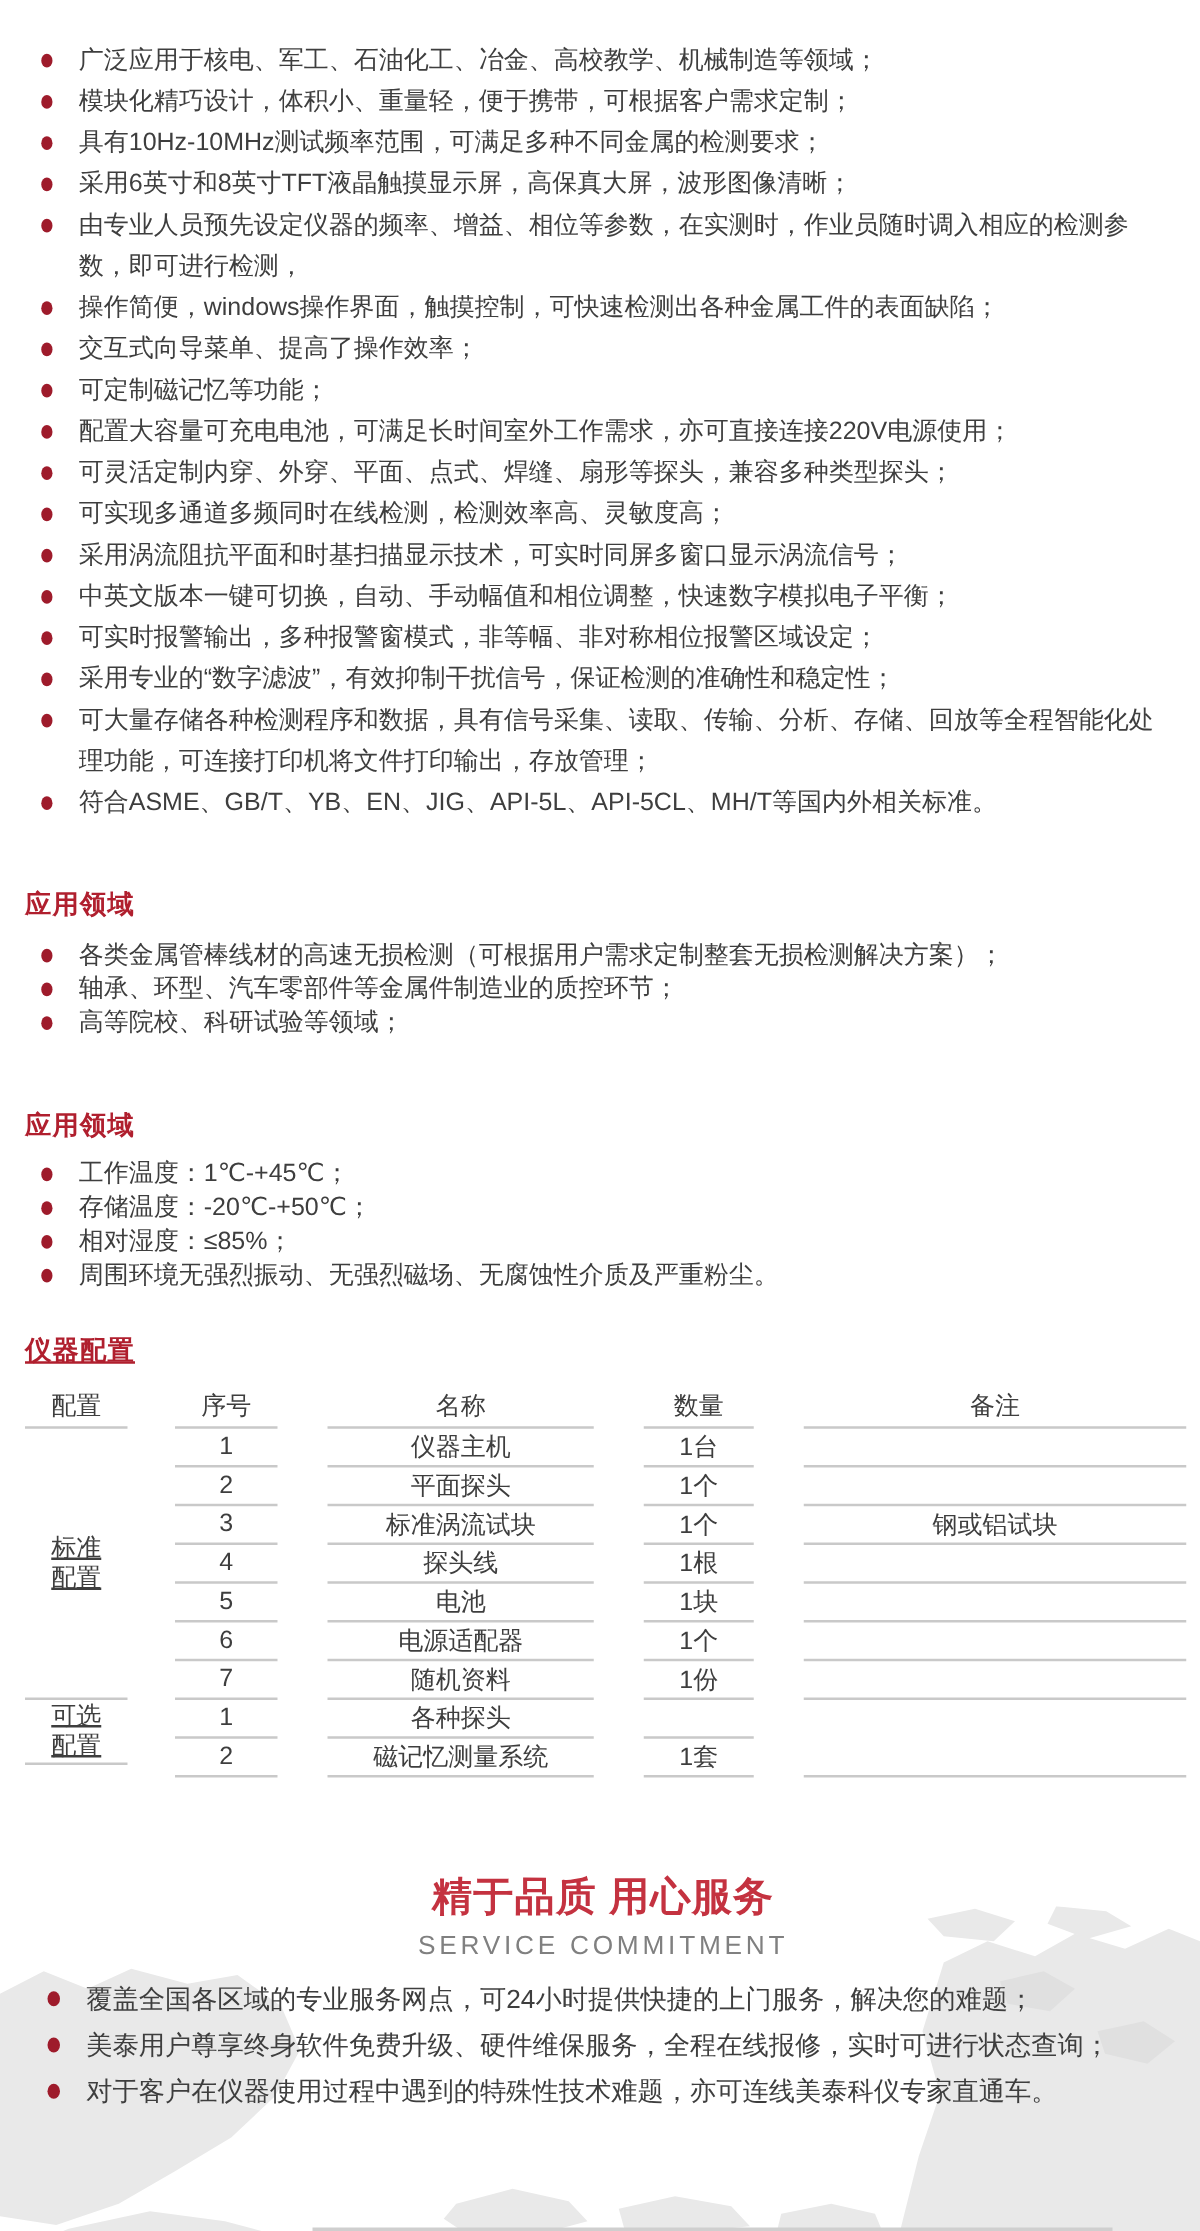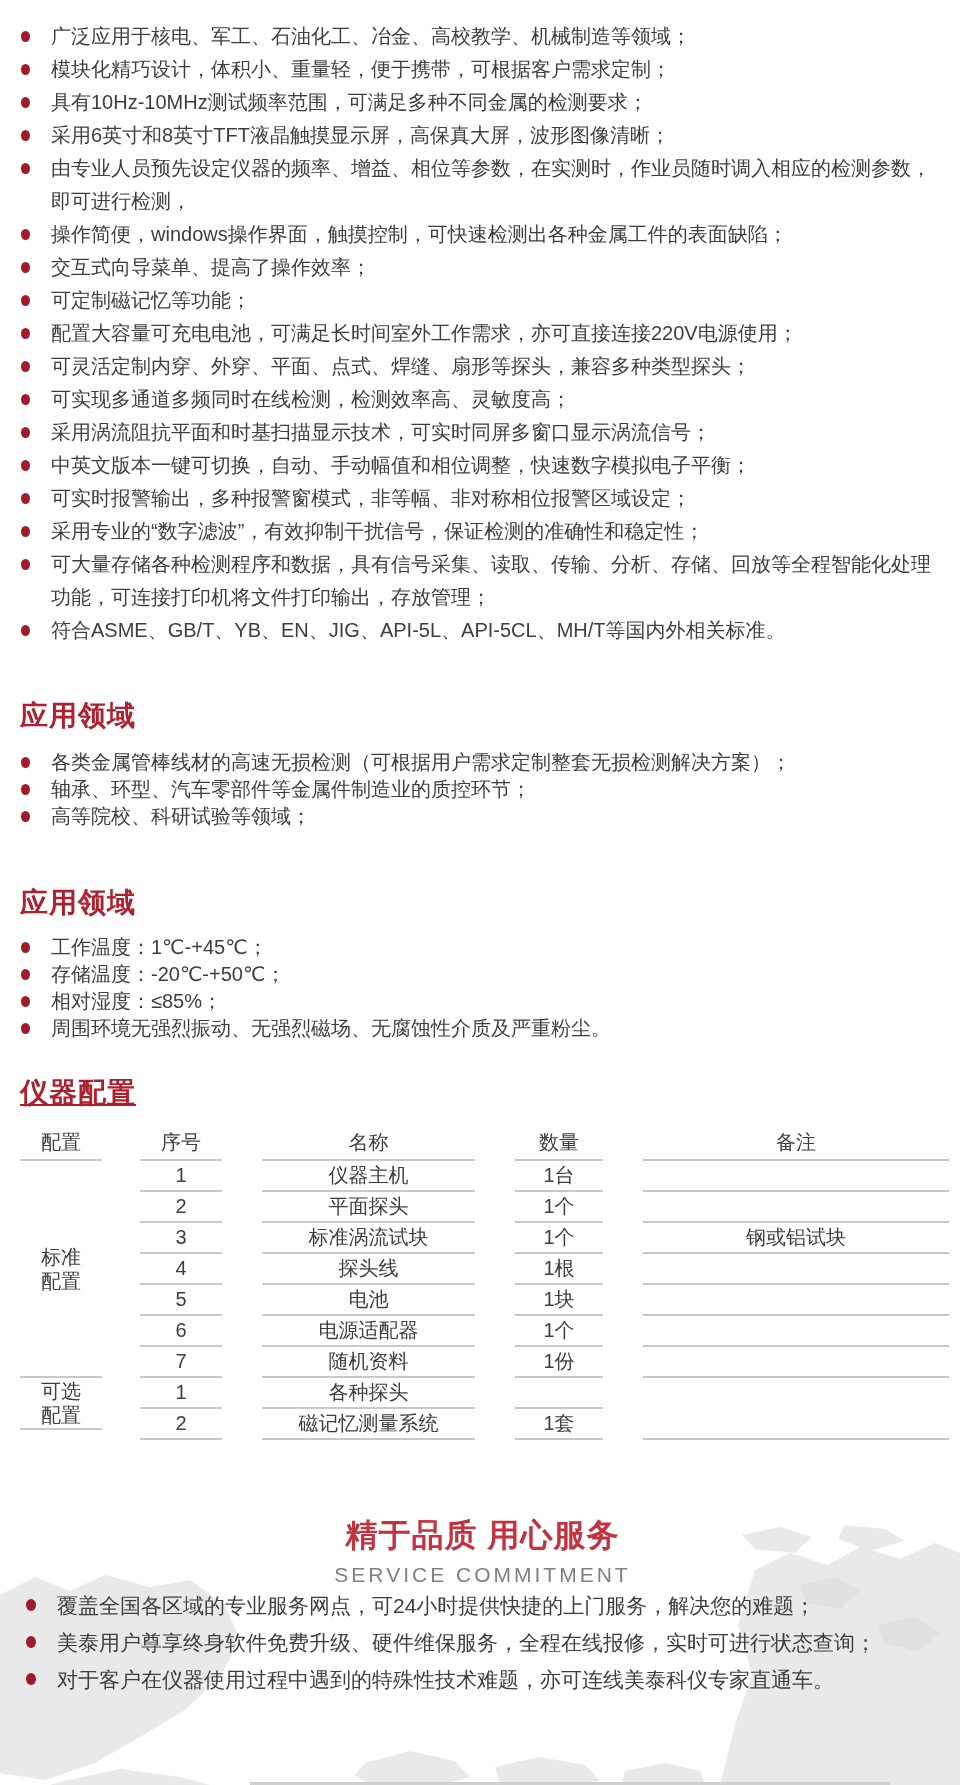--- a/index.html
+++ b/index.html
@@ -5,42 +5,42 @@
   html,body{margin:0;padding:0;}
   body{
     width:960px;height:1785px;position:relative;background:#ffffff;overflow:hidden;
     font-family:"Liberation Sans","DejaVu Sans",sans-serif;
     color:var(--text,#3e3e3e);
   }
   .map-bg{position:absolute;left:0;top:1525px;width:960px;height:260px;z-index:0;}
   .bottom-divider{position:absolute;left:250px;bottom:0;width:640px;height:3px;background:var(--divider,#cfcfcf);z-index:0;}
   .content{position:relative;z-index:1;padding:20px 15px 0 20px;}
 
-  ul.blist{list-style:none;margin:0;padding:0;font-size:20px;}
+  ul.blist{list-style:none;margin:12px;padding:0;font-size:20px;}
   ul.blist li{display:flex;align-items:flex-start;}
   ul.blist .dot{flex:none;width:9px;height:11px;border-radius:50%;background:var(--bullet,#9e1b2b);margin:0 21px 0 1px;}
   ul.l33{line-height:33px;}
   ul.l33 .dot{margin-top:11px;}
   ul.l27{line-height:27px;}
   ul.l27 .dot{margin-top:8px;}
   ul.l37{line-height:37px;font-size:21px;padding-left:5px;}
   ul.l37 .dot{width:10px;height:12px;margin-top:12px;}
   ul.blist .txt{flex:1;}
 
-  h2.sec{font-size:28px;font-weight:bold;color:var(--accent,#b01f2e);letter-spacing:1px;margin:0;}
+  h2.sec{font-size:21px;font-weight:bold;color:var(--accent,#b01f2e);letter-spacing:1px;margin:0;}
   h2.apps{margin:50px 0 14px;}
   h2.env{margin:54px 0 12px;}
   h2.cfg{margin:32px 0 14px;text-decoration:underline;}
 
   .cfg-table{display:flex;margin-top:0;font-size:20px;}
   .cfg-left{width:82px;margin-right:38px;flex:none;}
   .cfg-cell{display:flex;align-items:center;justify-content:center;border-bottom:2px solid var(--line,#c9c9c9);box-sizing:border-box;text-align:center;}
   .cfg-left .cfg-head{height:35px;}
   .cfg-group{line-height:24px;}
-  .cfg-group .glabel{display:inline-block;width:2.05em;word-break:break-all;}
+  .cfg-group .glabel{display:inline-block;width:2.05em;word-break:break-all;text-decoration:underline;}
   .cfg-right{flex:1;}
   .cfg-row{display:grid;grid-template-columns:82px 213px 88px 306px;column-gap:40px;height:31px;}
   .cfg-row.cfg-header-row{height:35px;}
   .cfg-row .cfg-cell{height:100%;}
 
   .service-block{text-align:center;margin-top:74px;}
   .slogan{font-size:32px;font-weight:bold;color:var(--slogan,#c43240);letter-spacing:1px;}
   .slogan-sub{font-size:21px;color:var(--subtitle,#808080);letter-spacing:3px;margin-top:5px;}
   .service-list{margin-top:26px;}
 </style>

